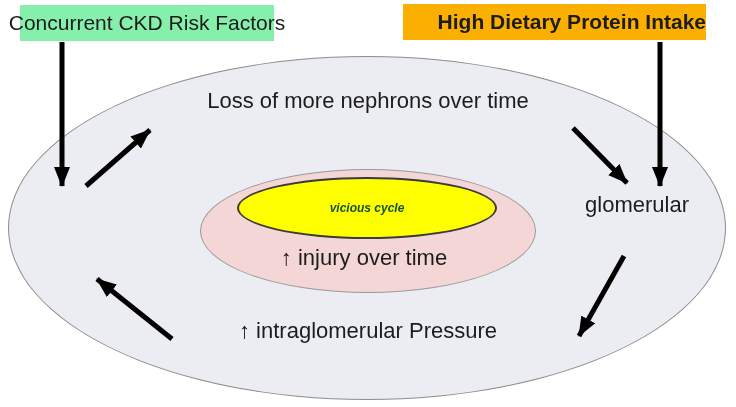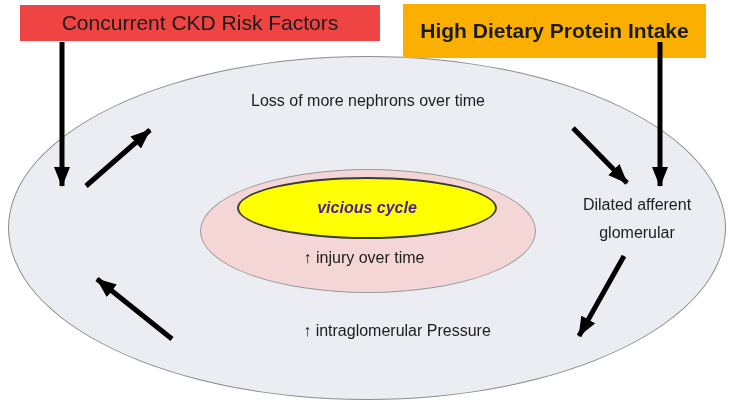--- a/index.html
+++ b/index.html
@@ -11,28 +11,29 @@
     color:#1c1c1c;
     overflow:hidden;
   }
   .title-box{
     position:absolute;
     display:flex;align-items:center;justify-content:center;
     font-size:21px;
     white-space:nowrap;
   }
   .ckd-box{
-    left:20px;top:5px;width:360px;height:36px;
-    background:#ef4444;
+    left:20px;top:5px;width:254px;height:36px;
+    background:#86efac;
     font-weight:400;
   }
   .protein-box{
-    left:403px;top:4px;width:303px;height:54px;
+    left:403px;top:4px;width:303px;height:36px;
     background:#FBAF00;
     font-weight:700;
+    justify-content:flex-end;
   }
   .ellipse{
     position:absolute;border-radius:50%;
   }
   .outer-ellipse{
     left:8px;top:56px;width:718px;height:344px;
     background:#EBEDF3;
     border:1px solid #8C8C8C;
     box-sizing:border-box;
   }
@@ -43,37 +44,37 @@
     box-sizing:border-box;
   }
   .yellow-ellipse{
     left:237px;top:177px;width:260px;height:62px;
     background:#FFFF00;
     border:2px solid #3B3B3B;
     box-sizing:border-box;
     display:flex;align-items:center;justify-content:center;
   }
   .vicious-label{
-    font-size:16px;
+    font-size:12px;
     font-style:italic;
     font-weight:600;
-    color:#4c1d95;
+    color:#14532d;
   }
   .txt{
     position:absolute;
     text-align:center;
-    font-size:16px;
+    font-size:22px;
     line-height:28px;
     white-space:nowrap;
     transform:translateX(-50%);
   }
   .txt-top{left:368px;top:87px;}
   .txt-left{left:85px;top:191px;}
   .txt-right{left:637px;top:191px;}
-  .txt-bottom{left:368px;top:317px;margin-left:29px;}
+  .txt-bottom{left:368px;top:317px;}
   .txt-injury{left:364px;top:244px;}
   #arrow-layer{
     position:absolute;left:0;top:0;width:736px;height:407px;
     pointer-events:none;
   }
   #arrow-layer line{
     stroke:#000000;
     stroke-width:5;
   }
 </style>
@@ -98,21 +99,20 @@
   <div class="txt txt-injury">
     <div>↑ injury over time</div>
   </div>
 
   <div class="txt txt-top">
     <div>Loss of more nephrons over time</div>
   </div>
 
 
   <div class="txt txt-right">
-    <div>Dilated afferent</div>
     <div>glomerular</div>
   </div>
 
   <div class="txt txt-bottom">
     <div>↑ intraglomerular Pressure</div>
   </div>
 
   <svg id="arrow-layer" viewBox="0 0 736 407">
     <defs>
       <marker id="ah" viewBox="0 0 20 16" markerWidth="20" markerHeight="16" refX="19" refY="8" orient="auto" markerUnits="userSpaceOnUse">

